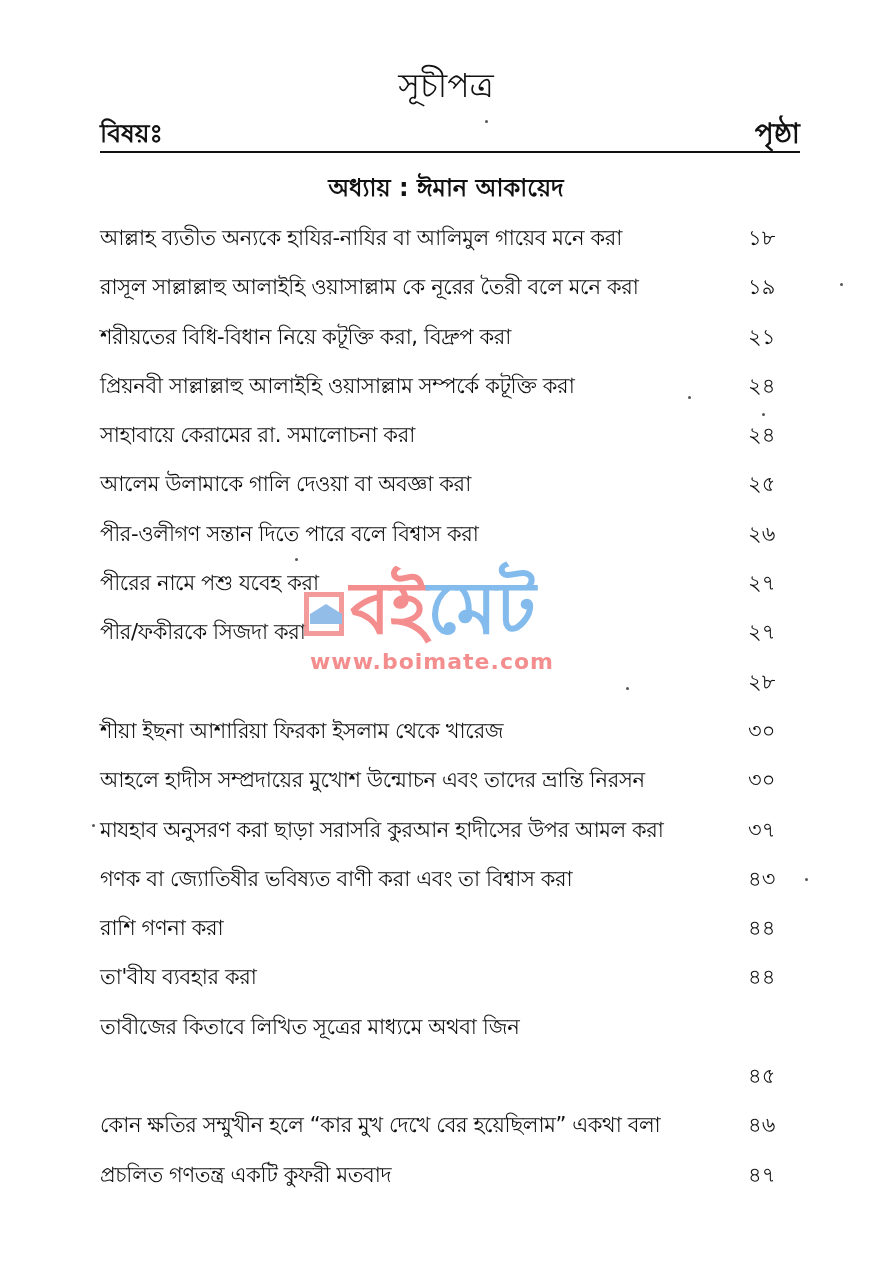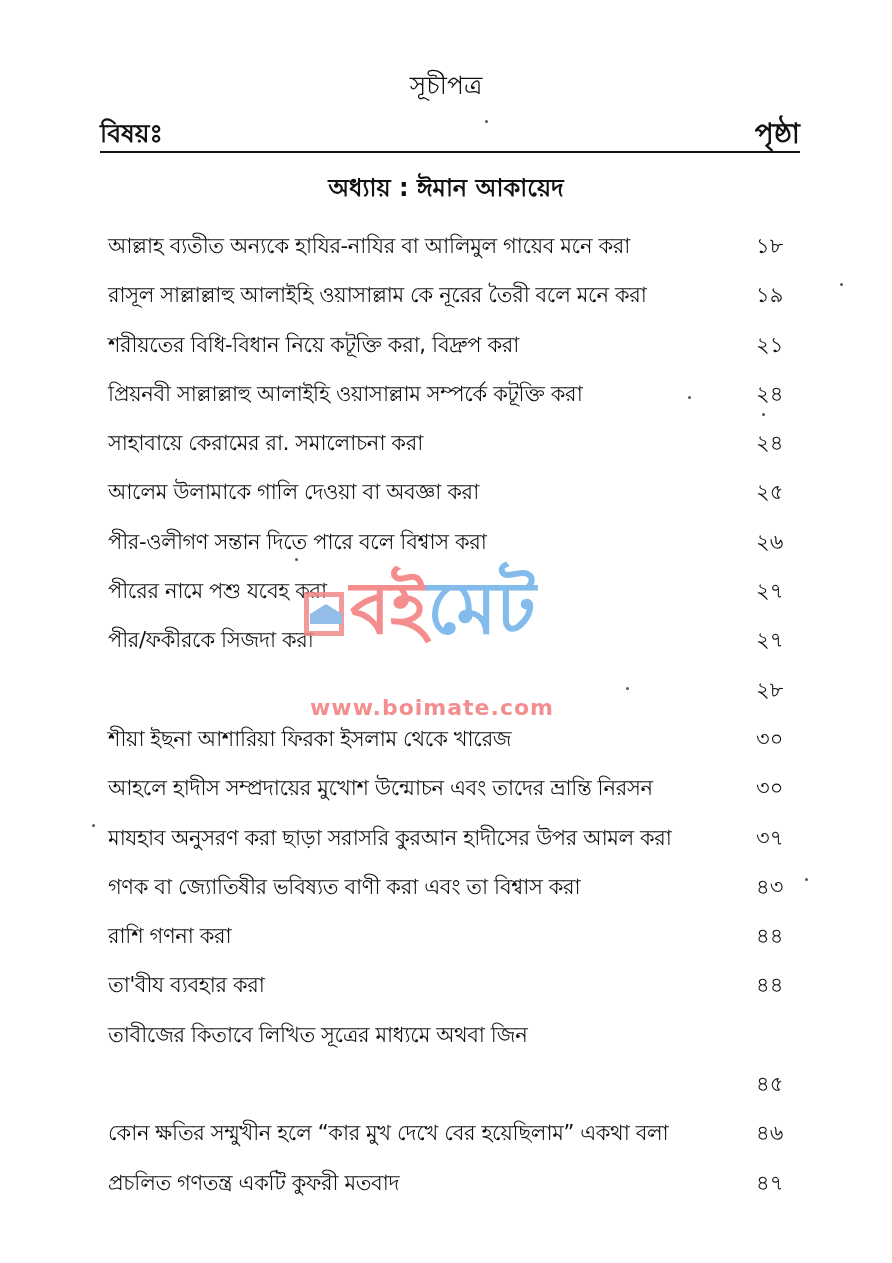--- a/index.html
+++ b/index.html
@@ -14,21 +14,21 @@
       overflow: hidden;
       font-family: "DejaVu Sans", "Liberation Sans", sans-serif;
       color: #111111;
     }
     .page-title {
       position: absolute;
       left: 0;
       width: 892px;
       top: 66px;
       text-align: center;
-      font-size: 25px;
+      font-size: 33px;
       line-height: 40px;
       font-weight: normal;
     }
     .header-row {
       position: absolute;
       left: 100px;
       width: 700px;
       top: 117px;
       height: 34px;
       border-bottom: 2px solid #111111;
@@ -58,21 +58,21 @@
       text-align: center;
       font-size: 24px;
       line-height: 36px;
       font-weight: bold;
     }
     .toc-list {
       position: absolute;
       left: 100px;
       top: 218px;
       width: 690px;
-      margin: 8px;
+      margin: 0;
       padding: 0;
       list-style: none;
     }
     .toc-row {
       position: relative;
       height: 49.3px;
       line-height: 40px;
     }
     .toc-text {
       position: absolute;
@@ -141,21 +141,20 @@
     .wm-url {
       position: absolute;
       left: 10px;
       top: 78px;
       font-size: 22px;
       line-height: 24px;
       font-weight: bold;
       color: #f37b7b;
       letter-spacing: 1px;
       white-space: nowrap;
-      margin-top: 46px;
     }
     .speck {
       position: absolute;
       width: 3px;
       height: 3px;
       border-radius: 50%;
       background: #555;
     }
   </style>
 </head>

